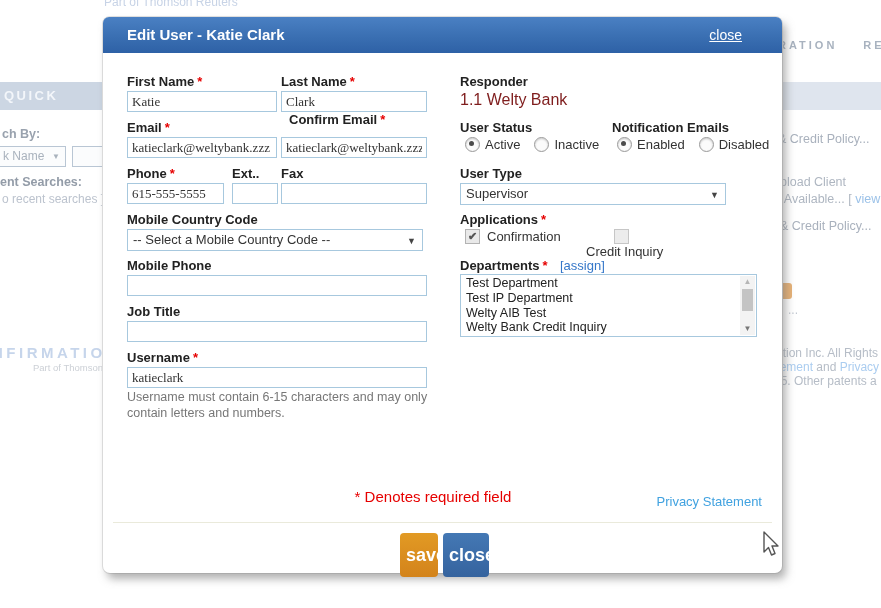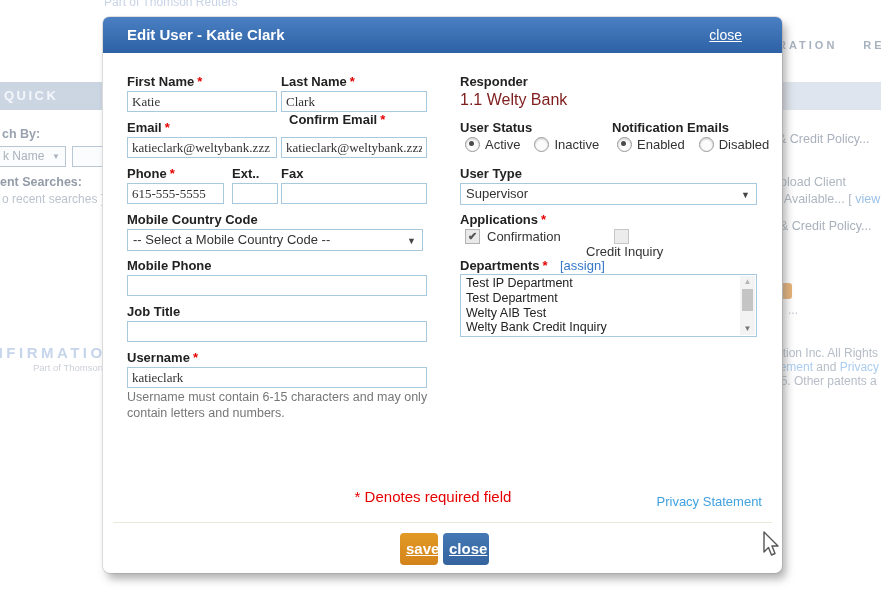--- a/index.html
+++ b/index.html
@@ -73,22 +73,22 @@
   .scrollbar .sarrow{position:absolute;left:0;width:15px;height:12px;font-size:8px;color:#9a9a9a;
     text-align:center;line-height:12px;cursor:pointer;}
   .scrollbar .up{top:0;color:#b5b5b5;}
   .scrollbar .down{bottom:0;color:#777;}
   .scrollbar .thumb{position:absolute;left:2px;top:13px;width:11px;height:22px;background:#c4c4c4;cursor:pointer;}
 
   .hint{position:absolute;font-size:12.5px;color:#777;line-height:15.5px;}
   .note{position:absolute;left:0;top:471px;width:660px;text-align:center;font-size:15px;color:#e60000;}
   .privacy{position:absolute;right:20px;top:471px;font-size:13px;color:#41a2e0;cursor:pointer;margin-top:6px;}
   .divider{position:absolute;left:10px;right:10px;top:505px;height:1px;background:#eaeadb;}
-  .btn{position:absolute;top:516px;height:32px;border:none;border-radius:4px;color:#fff;font-weight:bold;
-    font-size:15px;text-align:center;line-height:26px;cursor:pointer;font-family:"Liberation Sans",sans-serif;text-decoration:underline;}
+  .btn{position:absolute;top:516px;height:44px;border:none;border-radius:4px;color:#fff;font-weight:bold;
+    font-size:18px;text-align:center;line-height:26px;cursor:pointer;font-family:"Liberation Sans",sans-serif;}
   .btn-save{left:297px;width:38px;background:linear-gradient(180deg,#e29a24,#d3831b);}
   .btn-close{left:340px;width:46px;background:linear-gradient(180deg,#4478b4,#35639e);}
 
   .cursor{position:absolute;left:761px;top:531px;width:20px;height:28px;pointer-events:none;}
 </style>
 </head>
 <body>
 
 <div class="bgtext bg-thomson">Part of Thomson Reuters</div>
 <div class="bgtext bg-nav">
@@ -193,21 +193,21 @@
         <span class="dot"></span>
         <span>Enabled</span>
       </span>
     <span class="radio">
         <span class="dot"></span>
         <span>Disabled</span>
       </span>
   </div>
 
   <div class="lbl" style="left:357px;top:149px;">User Type</div>
-  <div class="sel" style="left:357px;top:166px;width:297px;">
+  <div class="sel" style="left:357px;top:166px;width:266px;">
     <span>Supervisor</span>
     <span class="arrow">▼</span>
   </div>
 
   <div class="lbl" style="left:357px;top:195px;">
     <span>Applications</span><span class="req">*</span>
   </div>
   <span class="chk" style="left:362px;top:212px;">
     <span class="box">✔</span>
     <span>Confirmation</span>
@@ -216,22 +216,22 @@
     <span class="box"></span>
     <span>Credit Inquiry</span>
   </span>
 
   <div class="lbl" style="left:357px;top:241px;">
     <span>Departments</span><span class="req">*</span>
   </div>
   <span style="position:absolute;left:457px;top:241px;font-size:13px;color:#3577c9;cursor:pointer;">[assign]</span>
   <div class="listbox" style="left:357px;top:257px;width:297px;height:63px;">
     <div style="padding-top:1px;">
+      <div class="item">Test Department</div>
       <div class="item">Test IP Department</div>
-      <div class="item">Test Department</div>
       <div class="item">Welty AIB Test</div>
       <div class="item">Welty Bank Credit Inquiry</div>
     </div>
     <div class="scrollbar">
       <div class="sarrow up">▲</div>
       <div class="thumb"></div>
       <div class="sarrow down">▼</div>
     </div>
   </div>
 

